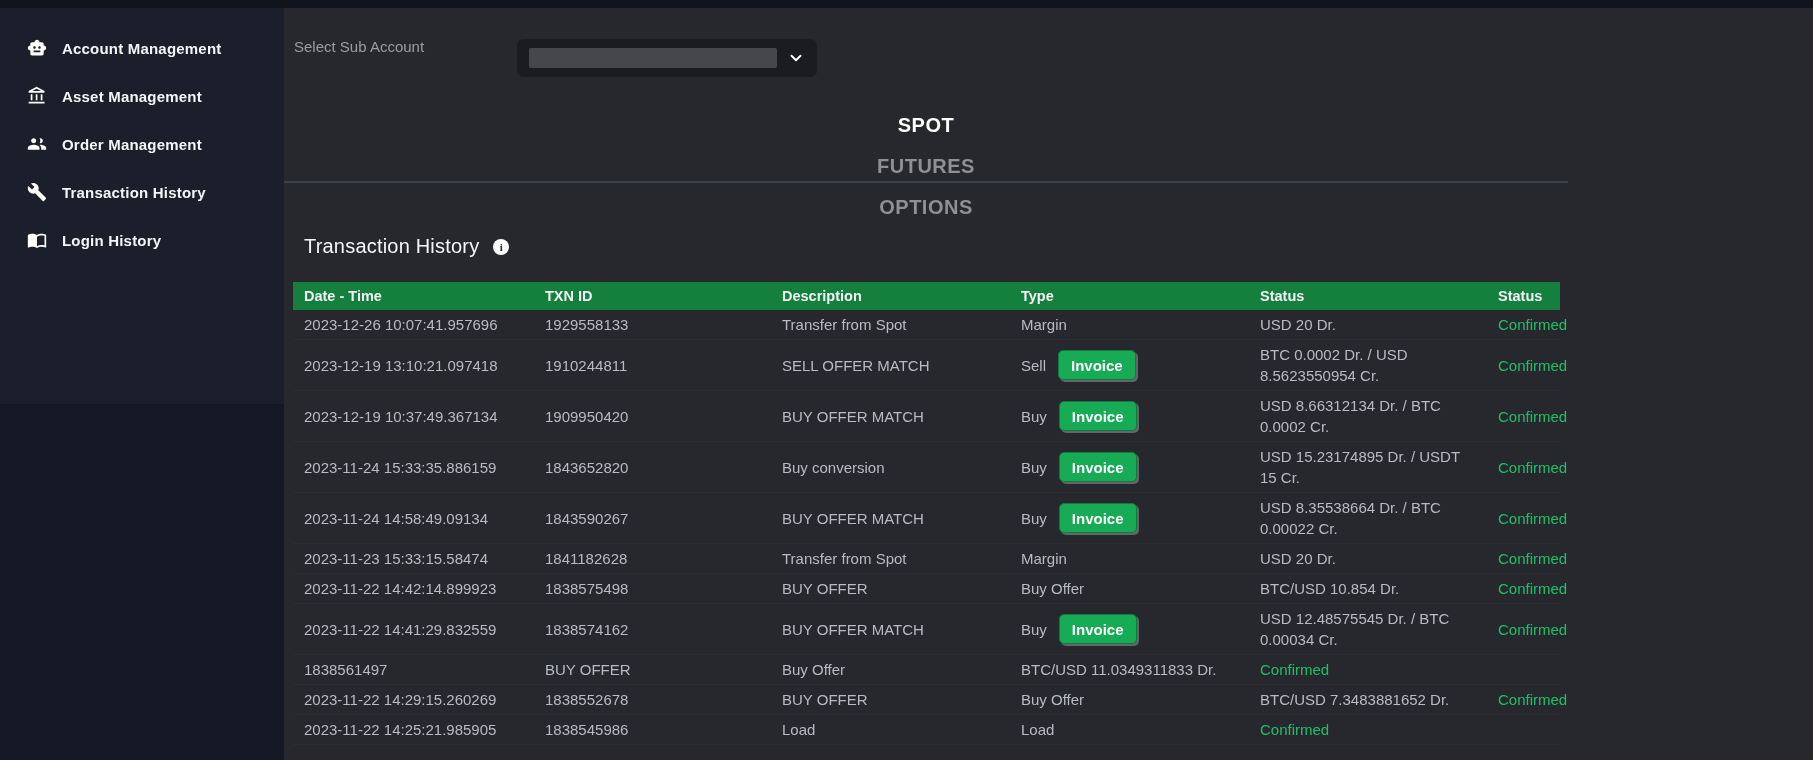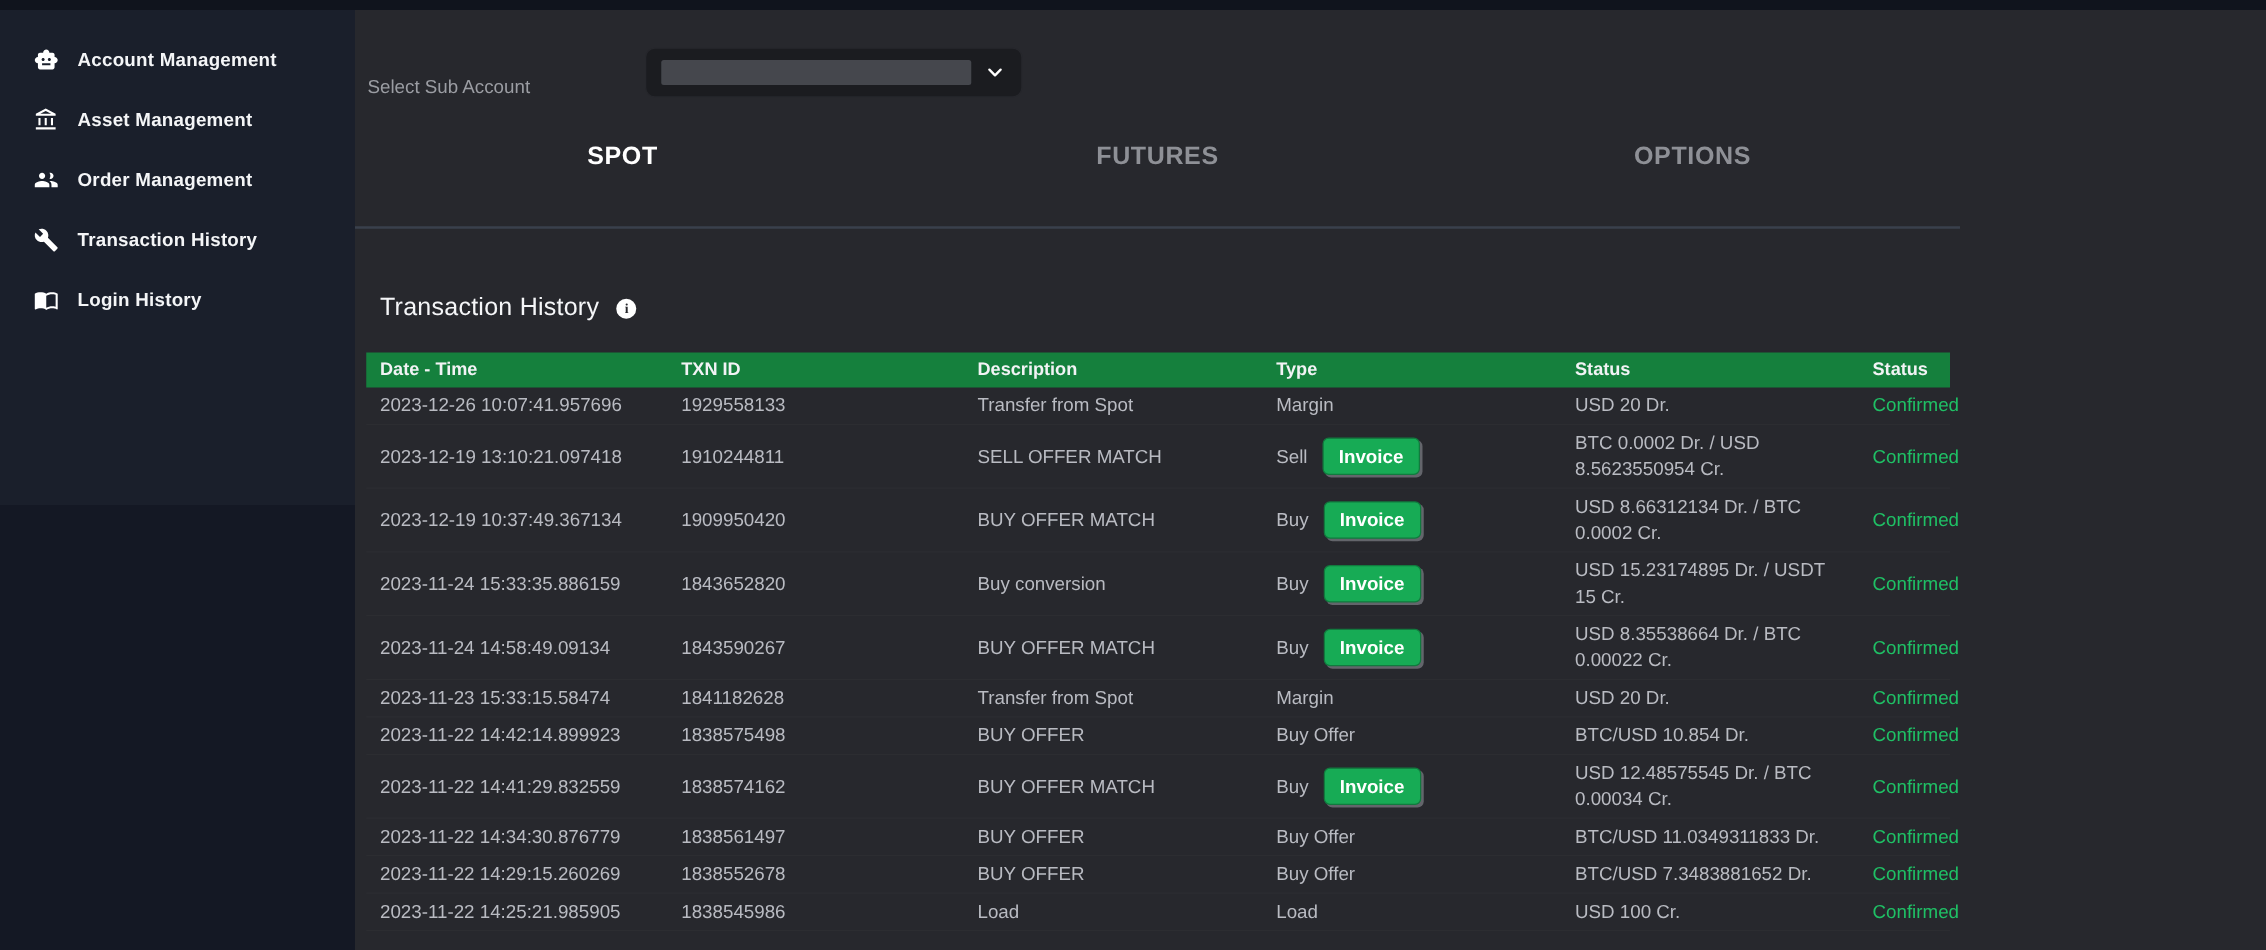--- a/index.html
+++ b/index.html
@@ -29,39 +29,39 @@
   .sidebar-item .icon svg { width:20px; height:20px; fill:#ffffff; }
   .sidebar-item .label { color:#f4f5f7; font-size:15px; font-weight:600; letter-spacing:0.2px; }
 
   
   .main {
     position:absolute; left:284px; top:8px; right:0; bottom:0;
     background:#27282d;
   }
   
   .subaccount-row {
-    display:flex; align-items:flex-end; margin-top:30px; height:40px;
+    display:flex; align-items:flex-start; margin-top:30px; height:40px;
   }
   .subaccount-label {
     margin-left:10px; width:222px; color:#9b9da3; font-size:15px;
   }
   .select-box {
     width:302px; height:40px; background:#1b1c20; border:1px solid #26272c;
     border-radius:8px; display:flex; align-items:center; justify-content:space-between;
     padding:0 12px; cursor:pointer;
   }
   .select-redacted {
     width:248px; height:20px; background:#45474d; border-radius:2px;
   }
   .select-box svg { width:18px; height:18px; stroke:#ffffff; stroke-width:2.5; fill:none; }
 
   
   .tabs {
     margin-top:18px; height:87px; width:1284px;
-    display:flex; border-bottom:2px solid #3a404c;
+    display:flex; border-bottom:2px solid #3a404c;flex-direction:column;
   }
   .tab {
     flex:1; text-align:center; padding-top:18px;
     font-size:20px; font-weight:700; letter-spacing:0.5px;
     color:#8e9096; cursor:pointer;
   }
   .tab.active { color:#ffffff; }
 
   
   .section-heading {
@@ -271,21 +271,20 @@
     <div>BUY OFFER MATCH</div>
     <div class="cell-type">
       <span>Buy</span>
       <button class="invoice-btn">Invoice</button>
     </div>
     <div class="cell-asset">USD 12.48575545 Dr. / BTC 0.00034 Cr.</div>
     <div class="cell-status">Confirmed</div>
   </div>
 
   <div class="trow">
-    <div>2023-11-22 14:34:30.876779</div>
     <div>1838561497</div>
     <div>BUY OFFER</div>
     <div class="cell-type">
       <span>Buy Offer</span>
 
     </div>
     <div class="cell-asset">BTC/USD 11.0349311833 Dr.</div>
     <div class="cell-status">Confirmed</div>
   </div>
 
@@ -302,19 +301,18 @@
   </div>
 
   <div class="trow">
     <div>2023-11-22 14:25:21.985905</div>
     <div>1838545986</div>
     <div>Load</div>
     <div class="cell-type">
       <span>Load</span>
 
     </div>
-    <div class="cell-asset">USD 100 Cr.</div>
     <div class="cell-status">Confirmed</div>
   </div>
 </div>
   </div>
 
 </div>
 
 </body></html>

